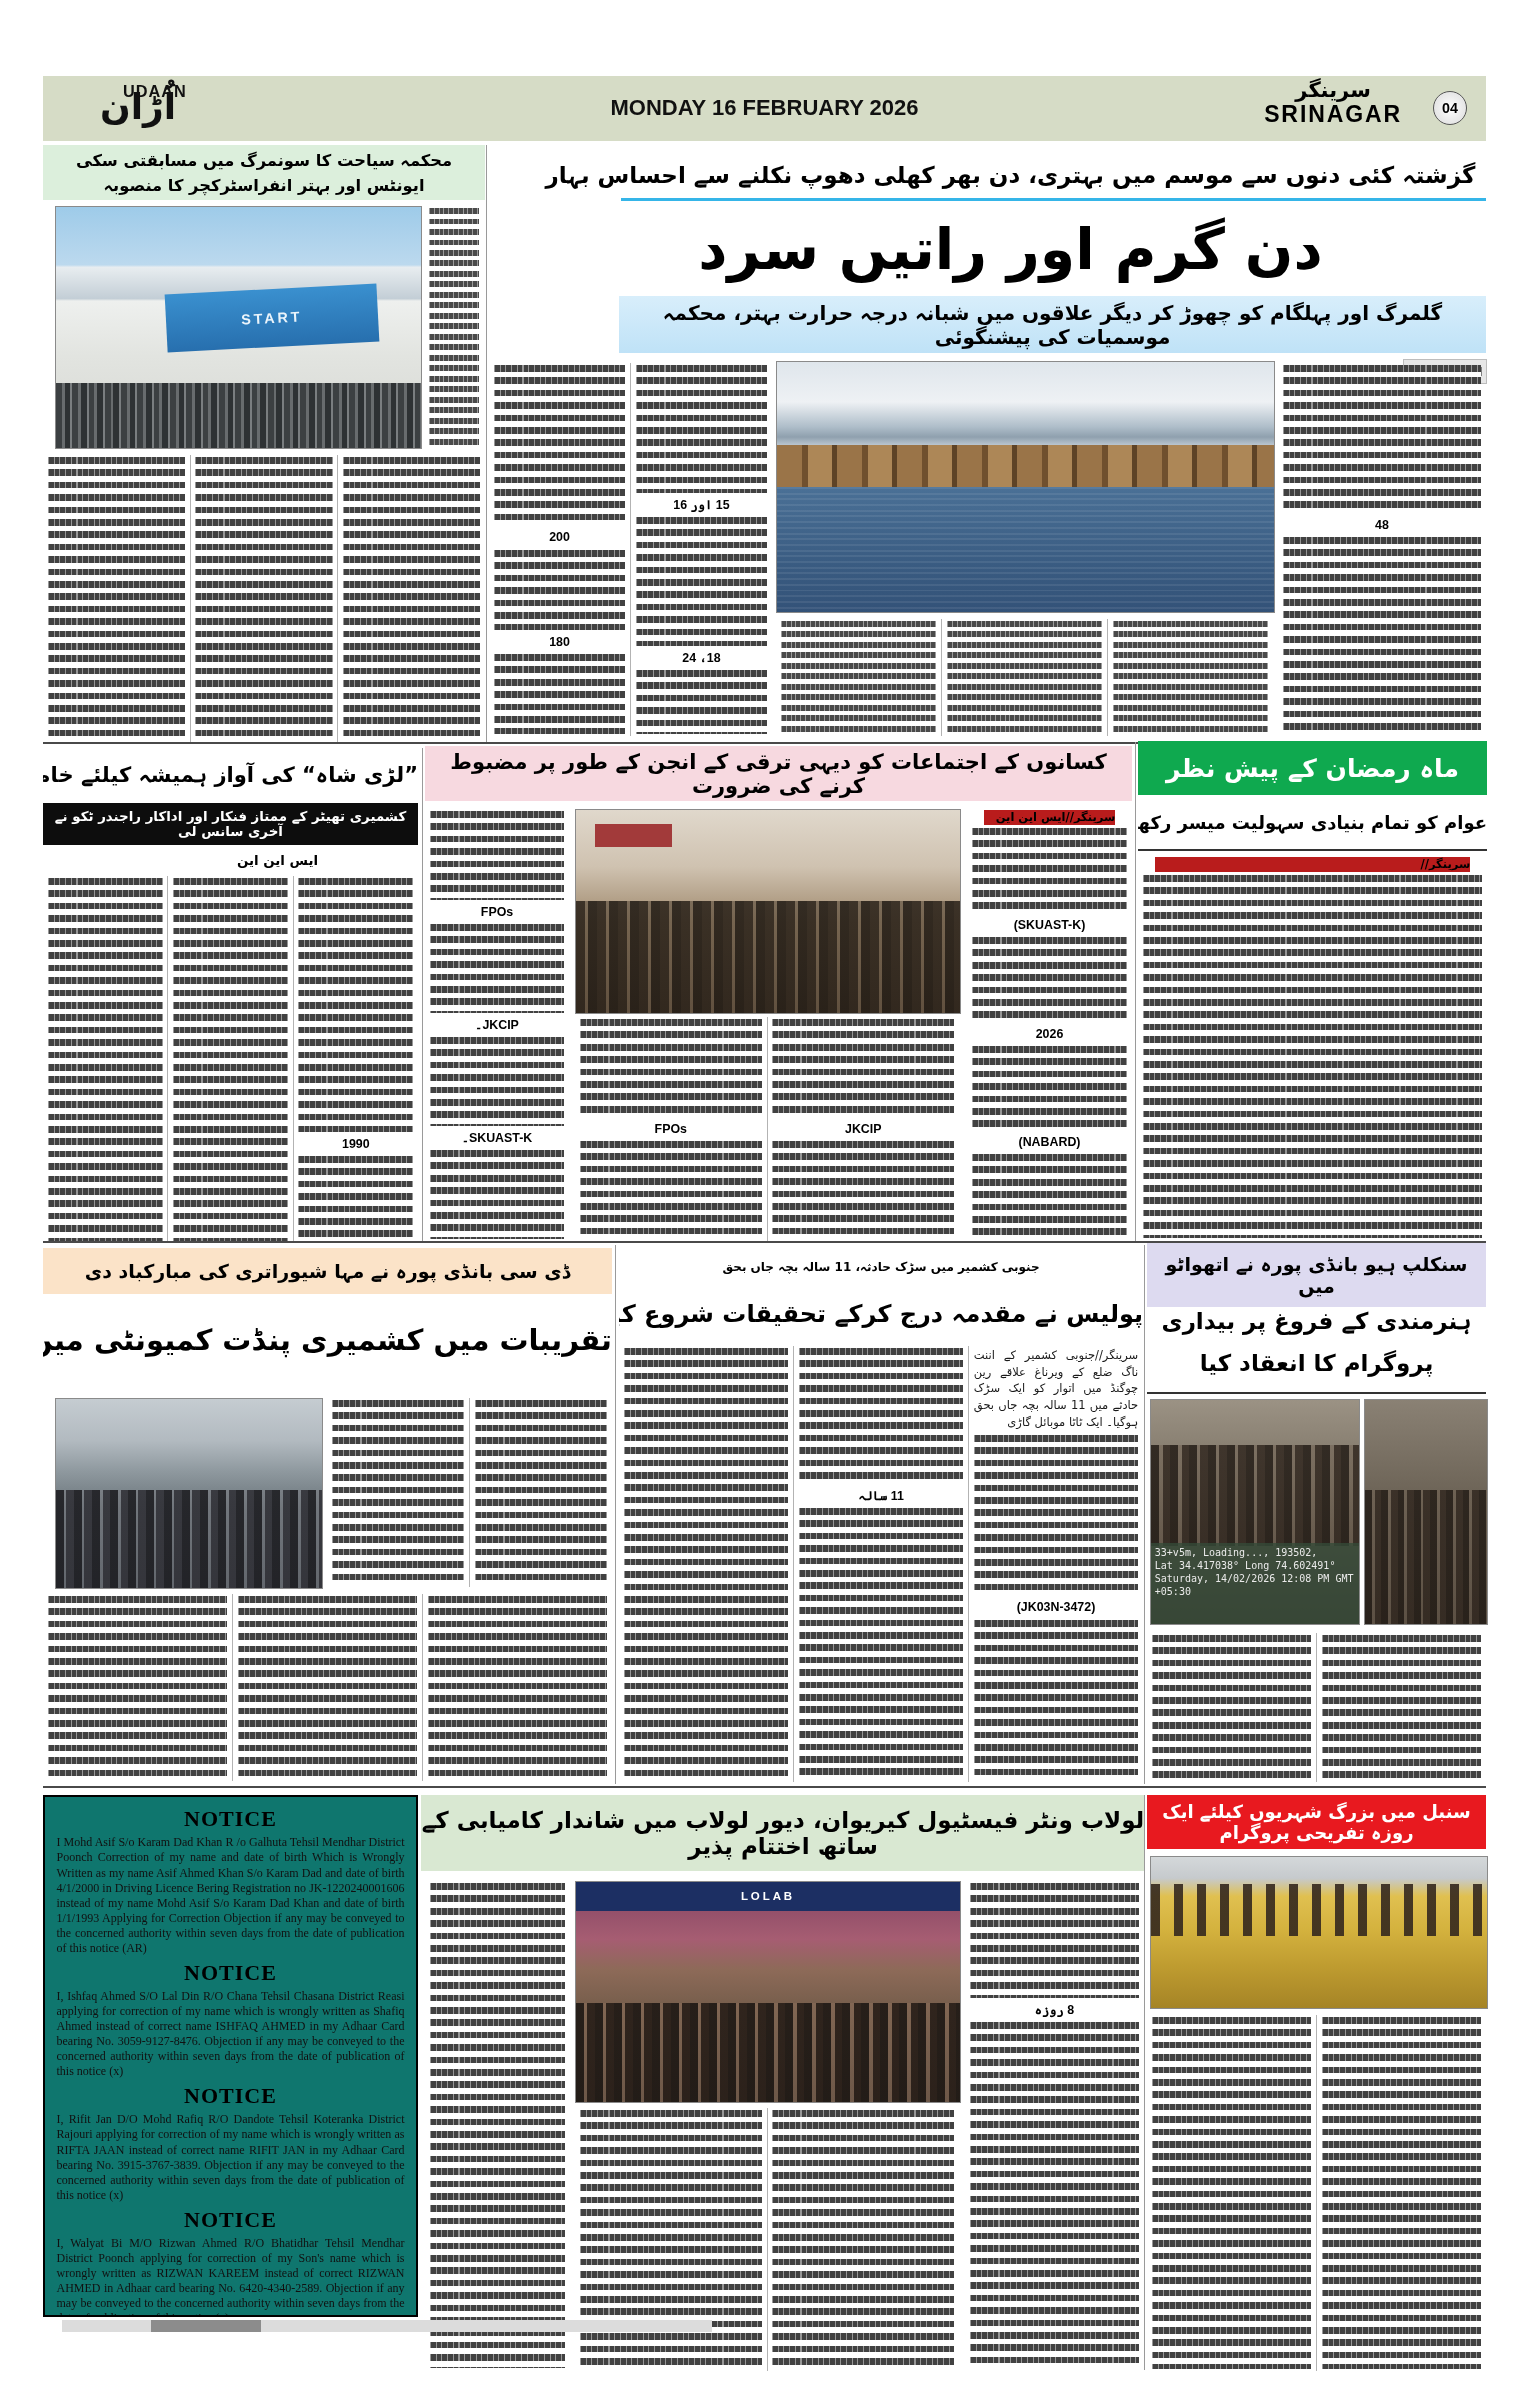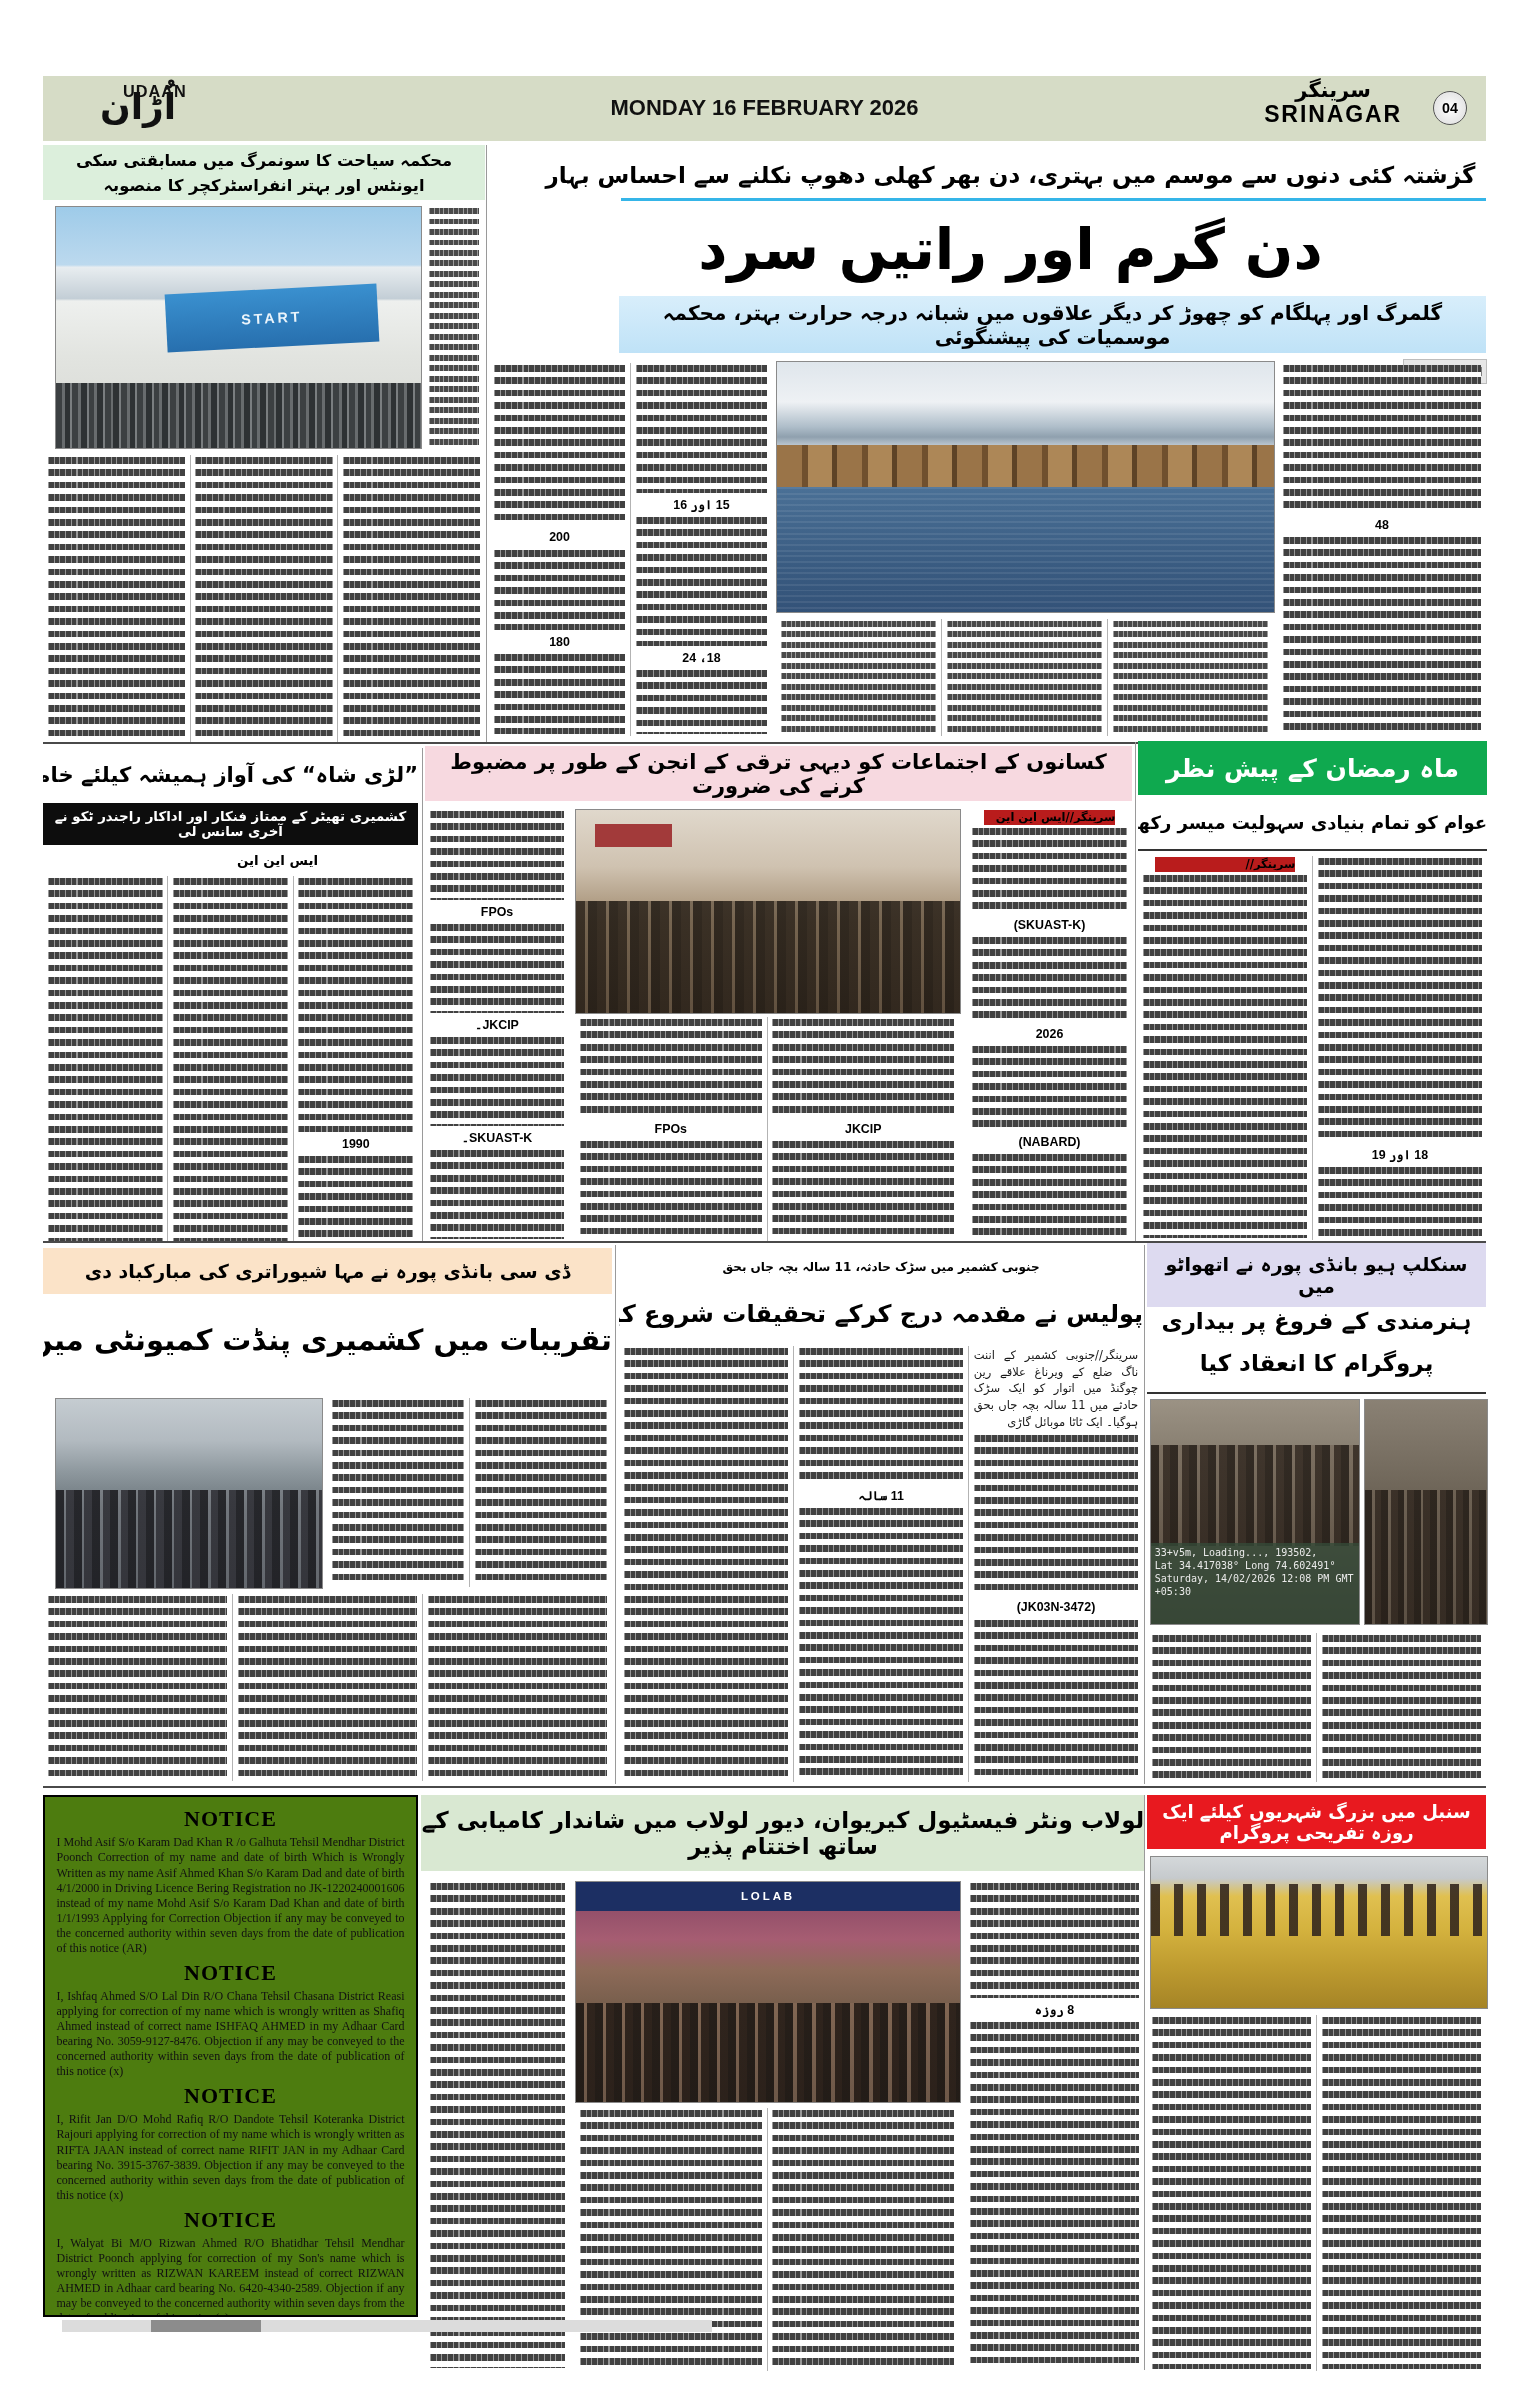--- a/index.html
+++ b/index.html
@@ -18,21 +18,21 @@
       repeating-linear-gradient(to bottom,#414141 0 6.7px,#ffffff 6.7px 12.4px);}
   .tf-s{flex:1;margin:1.9px 0;background-image:
       repeating-linear-gradient(to right,rgba(255,255,255,.45) 0 1px,transparent 1px 4.8px),
       repeating-linear-gradient(to bottom,#4a4a4a 0 5.7px,#ffffff 5.7px 10.5px);}
   .tok{flex:0 0 auto;background:#fff;text-align:center;font-weight:bold;font-size:12.4px;line-height:16.3px;margin:1.9px 0;direction:rtl;font-family:"Liberation Sans",sans-serif;}
   .dateline{flex:0 0 auto;background:#b91c1c;text-align:right;font-weight:bold;font-size:11.5px;line-height:15.3px;margin:1px 12px;direction:rtl;}
   .lead{flex:0 0 auto;direction:rtl;font-size:11.5px;line-height:1.45;text-align:justify;color:#1a1a1a;margin:1px 0 2.9px 0;}
   .ph{position:absolute;overflow:hidden;border:1px solid #8a8a8a;}
   .strip{position:absolute;left:0;right:0;}
   .byline-box{position:absolute;background:#e7e7e7;border:1px solid #bdbdbd;display:flex;align-items:center;justify-content:center;font-size:12.4px;font-weight:bold;direction:rtl;}
-  .notices{position:absolute;left:43px;top:1795px;width:375px;height:522px;border:2.9px solid #000;background:#4d7c0f;
+  .notices{position:absolute;left:43px;top:1795px;width:375px;height:522px;border:2.9px solid #000;background:#0f766e;
            font-family:"Liberation Serif",serif;padding:5.7px 11.5px;box-sizing:border-box;overflow:hidden;}
   .ntitle{text-align:center;font-weight:bold;font-size:22px;letter-spacing:1px;margin:3.8px 0 2.9px 0;}
   .nbody{font-size:12px;line-height:1.26;text-align:justify;color:#111;}
   .latin{font-family:"Liberation Sans",sans-serif;}
 </style>
 </head>
 <body>
 
 <div class="abs" style="left:43px;top:76px;width:1443px;height:65px;background:#d6dcc6;">
   <div class="abs latin" style="left:80px;top:5.7px;font-size:16.3px;font-weight:bold;letter-spacing:1px;color:#111;">UDAAN</div>
@@ -185,25 +185,20 @@
     <div class="tf"></div>
   </div>
 </div>
 
 <div class="vrule" style="left:1135px;top:742px;height:499px;"></div>
 
 <div class="abs band" style="left:1138px;top:741px;width:349px;height:54px;background:#0fa94f;color:#fff;font-size:25px;">ماہ رمضان کے پیش نظر</div>
 <div class="abs uhead" style="left:1138px;top:801px;width:349px;height:44px;font-size:18px;line-height:44px;white-space:nowrap;">عوام کو تمام بنیادی سہولیت میسر رکھیں جائیں: ساگر</div>
 <div class="hrule" style="left:1138px;top:849px;width:349px;height:1.9px;background:#333;"></div>
 <div class="cols" style="left:1138px;top:856px;width:349px;height:384px;">
-  <div class="c">
-    <div class="tf" style="flex:4;"></div>
-    <div class="tok latin">18 اور 19</div>
-    <div class="tf"></div>
-  </div>
   <div class="c">
     <div class="dateline">سرینگر//</div>
     <div class="tf"></div>
   </div>
 </div>
 
 <div class="hrule" style="left:43px;top:1241px;width:1443px;"></div>
 
 <div class="abs band" style="left:43px;top:1248px;width:569px;height:46px;background:#fbe3c8;font-size:19px;">ڈی سی بانڈی پورہ نے مہا شیوراتری کی مبارکباد دی</div>
 <div class="abs uhead" style="left:43px;top:1300px;width:569px;height:80px;font-size:29px;line-height:80px;white-space:nowrap;">تقریبات میں کشمیری پنڈت کمیونٹی میں شامل</div>

